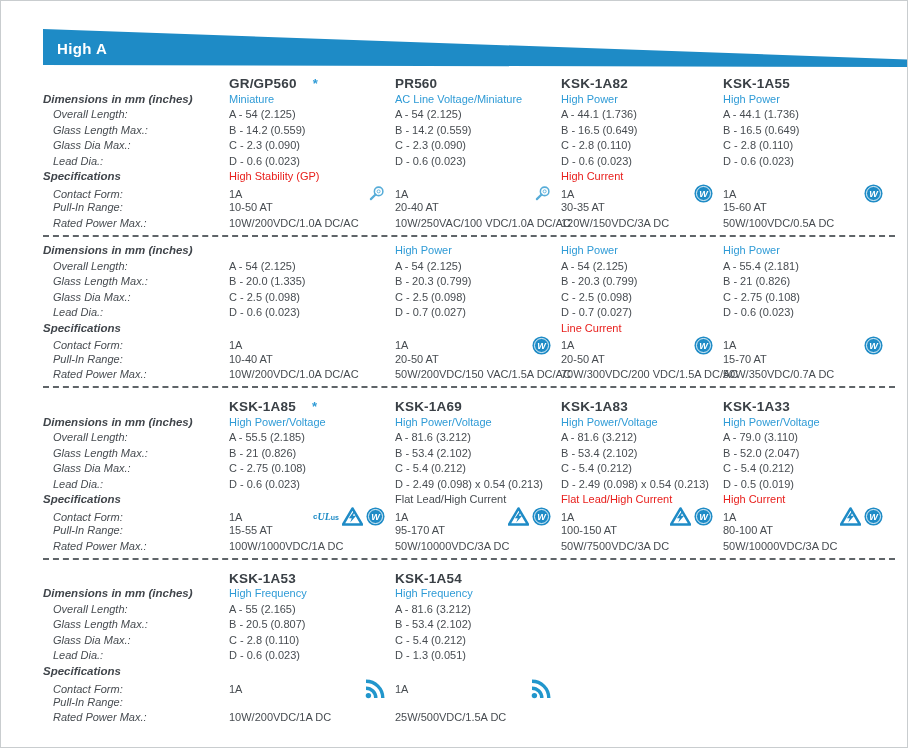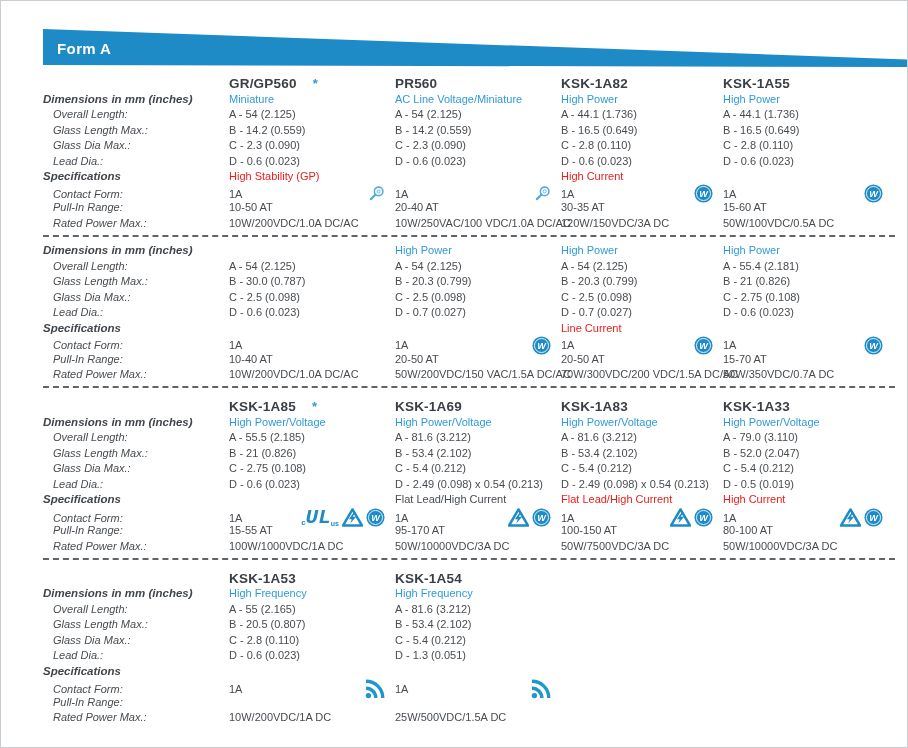--- a/index.html
+++ b/index.html
@@ -21,30 +21,30 @@
   .lbl.hdr{font-weight:bold;font-style:italic;color:#40454b;}
   .lbl.ind{padding-left:10px;font-size:11px;}
   .note.red{color:#e8201d;}
   .note.dark{color:#474c51;}
   .contact-cell{display:flex;align-items:center;justify-content:space-between;padding-right:10px;}
   .icons{display:flex;align-items:center;gap:3px;}
   .icn{display:inline-flex;align-items:center;}
   .icn svg{display:block;}
   .ulmark{display:inline-flex;align-items:flex-end;color:#1e8bc6;font-weight:bold;line-height:1;}
   .ulmark .ulc{font-size:8px;padding-bottom:1px;}
-  .ulmark .ulcore{font-size:21px;font-style:italic;font-family:Liberation Mono, monospace;}
+  .ulmark .ulcore{font-size:10px;font-style:italic;font-family:Liberation Serif, serif;}
   .ulmark .ulus{font-size:7px;padding-bottom:1px;}
   .sep{border-top:2px dashed #5f6468;margin:4px 14px 6px 42px;height:0;}
 </style>
 </head>
 <body>
 
 <div class="page">
   <div class="banner">
-    <div class="banner-text">Form A</div>
+    <div class="banner-text">High A</div>
   </div>
   <div class="content" id="product-table">
       <div class="group">
         <div class="prow name-row">
           <div class="lbl"></div>
           <div class="cell"><span class="name">GR/GP560</span><span class="ast">*</span></div>
           <div class="cell"><span class="name">PR560</span></div>
           <div class="cell"><span class="name">KSK-1A82</span></div>
           <div class="cell"><span class="name">KSK-1A55</span></div>
         </div>
@@ -167,21 +167,21 @@
         </div>
         <div class="prow">
           <div class="lbl ind">Overall Length:</div>
           <div class="cell">A - 54 (2.125)</div>
           <div class="cell">A - 54 (2.125)</div>
           <div class="cell">A - 54 (2.125)</div>
           <div class="cell">A - 55.4 (2.181)</div>
         </div>
         <div class="prow">
           <div class="lbl ind">Glass Length Max.:</div>
-          <div class="cell">B - 30.0 (0.787)</div>
+          <div class="cell">B - 20.0 (1.335)</div>
           <div class="cell">B - 20.3 (0.799)</div>
           <div class="cell">B - 20.3 (0.799)</div>
           <div class="cell">B - 21 (0.826)</div>
         </div>
         <div class="prow">
           <div class="lbl ind">Glass Dia Max.:</div>
           <div class="cell">C - 2.5 (0.098)</div>
           <div class="cell">C - 2.5 (0.098)</div>
           <div class="cell">C - 2.5 (0.098)</div>
           <div class="cell">C - 2.75 (0.108)</div>

